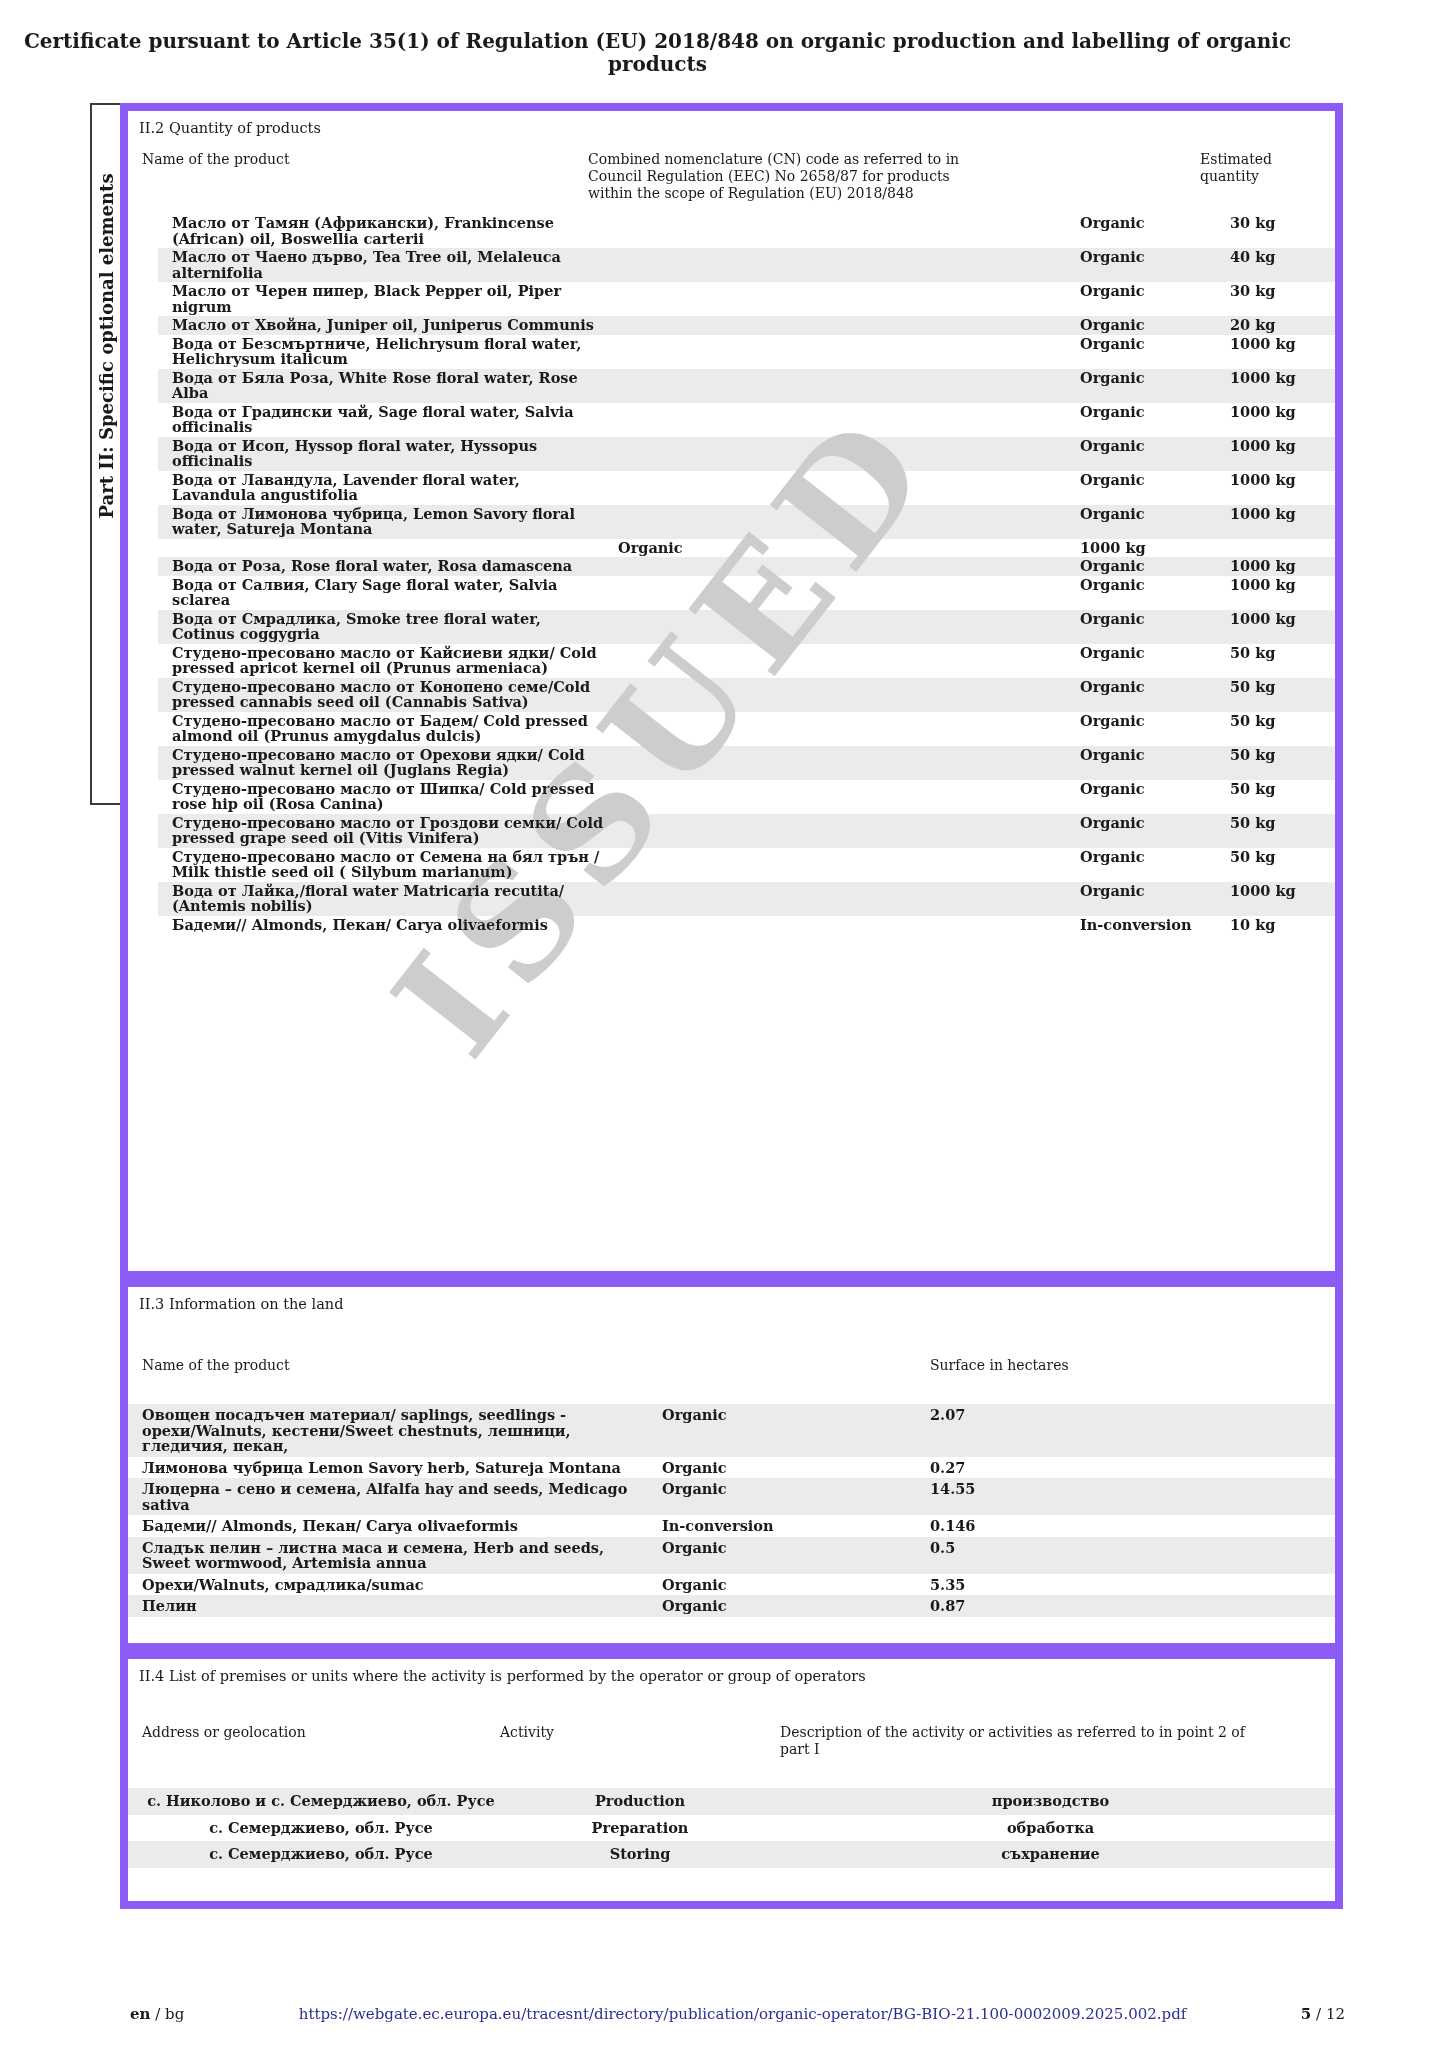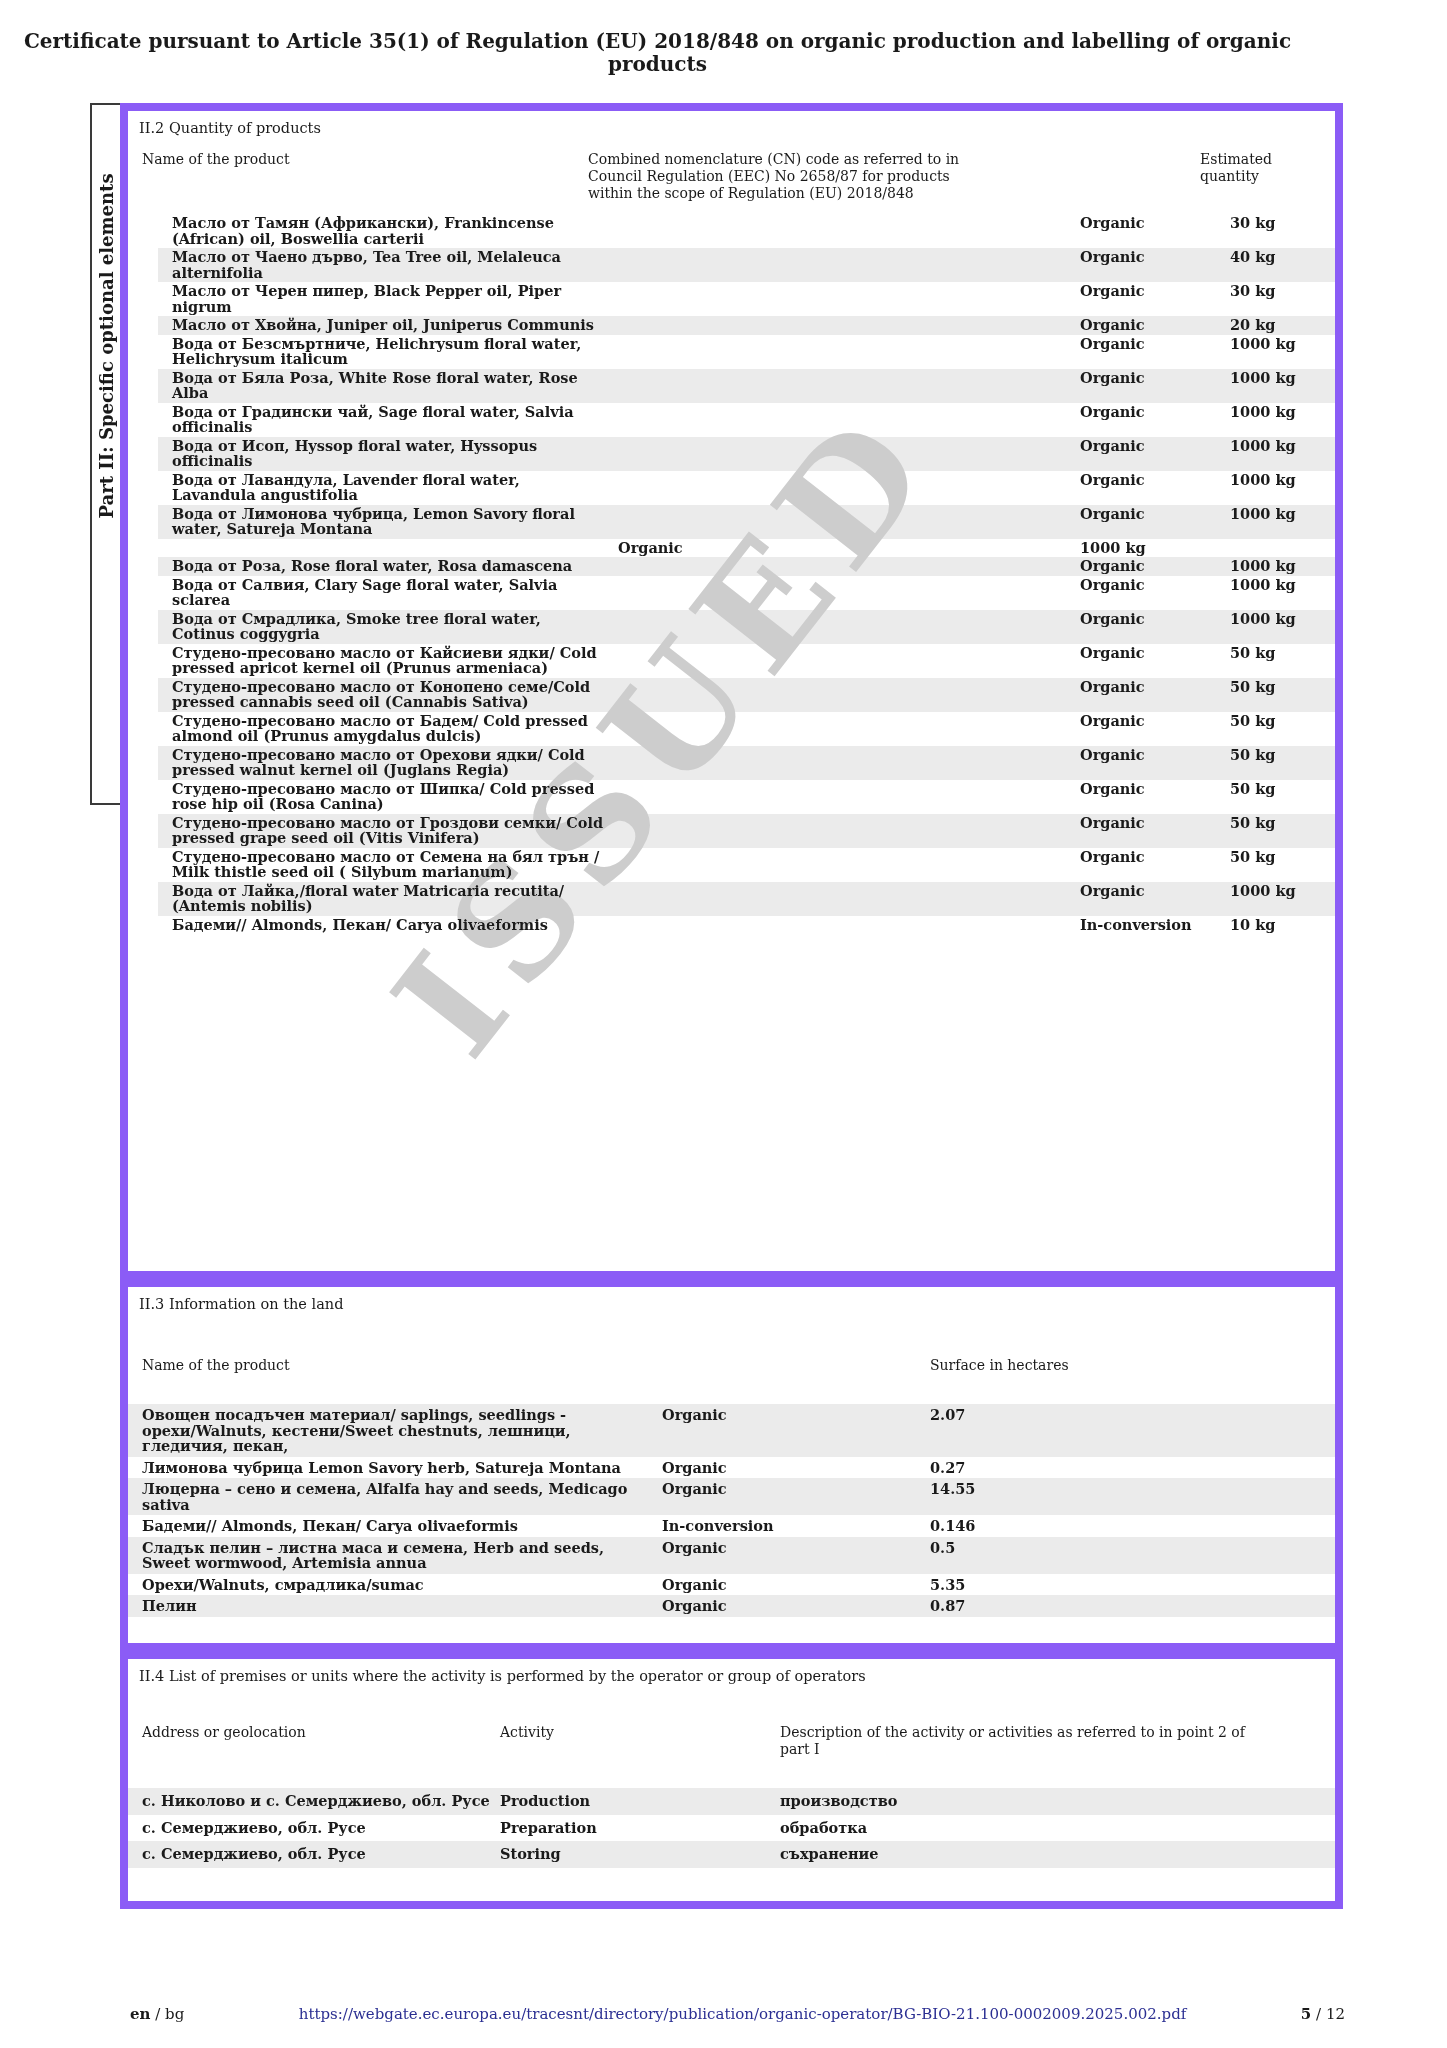--- a/index.html
+++ b/index.html
@@ -48,21 +48,21 @@
   .sec-ii3 .hdr { margin-top: 45px; }
   .sec-ii3 .rows { margin-top: 30px; }
   .sec-ii3 .row { font-weight: bold; font-size: 14.5px; line-height: 15.5px; }
   .sec-ii3 .row > div { padding: 3px 0; }
   .sec-ii3 .row .name { padding-right: 14px; }
   
   .g4 { display: grid; grid-template-columns: 358px 280px auto; padding: 0 14px; }
   .sec-ii4 .hdr { margin-top: 40px; }
   .sec-ii4 .hdr .desc-hdr { max-width: 475px; }
   .sec-ii4 .rows { margin-top: 30px; }
-  .sec-ii4 .row { font-weight: bold; font-size: 14.5px; line-height: 15.5px; }
+  .sec-ii4 .row { font-weight: bold; font-size: 14.5px; line-height: 15.5px; text-align: center; }
   .sec-ii4 .row > div { padding: 5px 0 6px; }
   .grey { background: #ebebeb; }
   
   .watermark {
     position: absolute; left: 310px; top: 700px; width: 620px;
     text-align: center; font-size: 150px; font-weight: bold;
     letter-spacing: 18px; color: #cdcdcd;
     transform: rotate(-52deg);
     mix-blend-mode: darken;
     z-index: 5; pointer-events: none;

